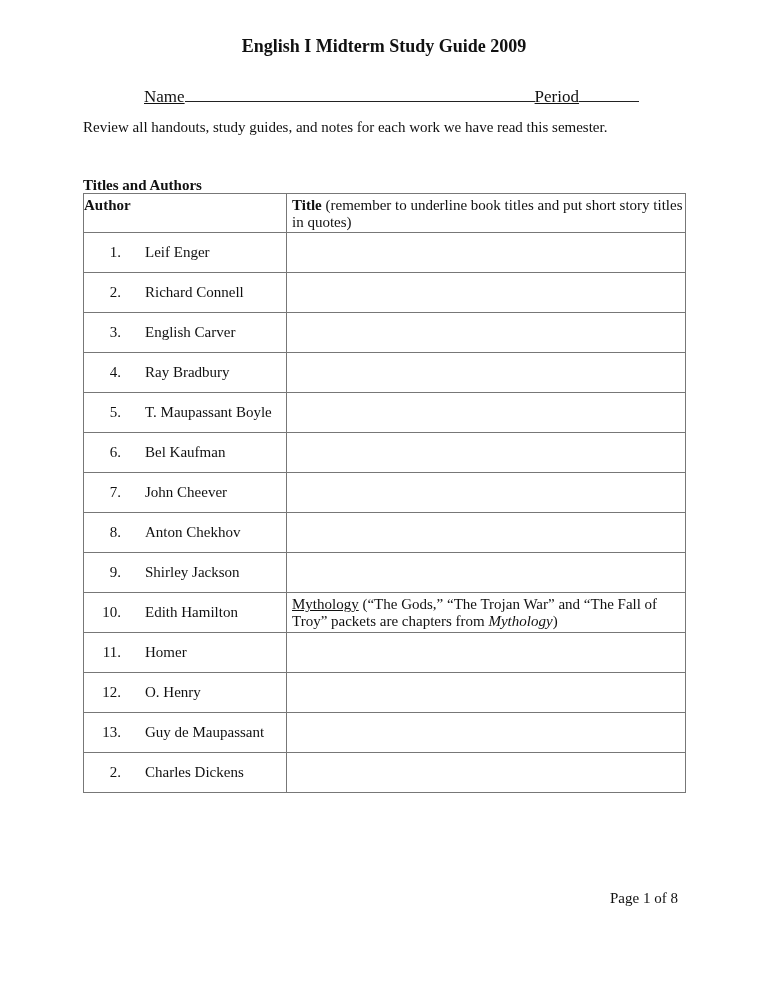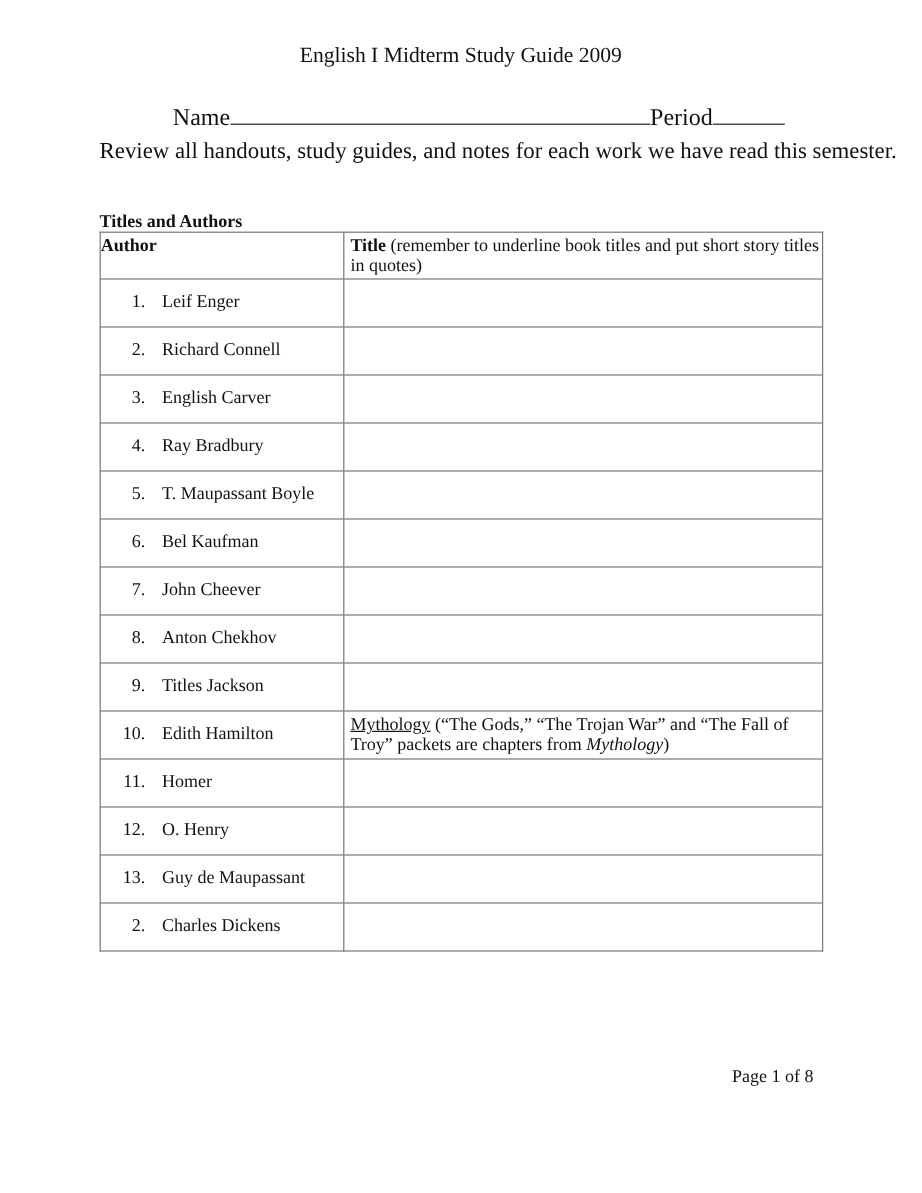--- a/index.html
+++ b/index.html
@@ -1,33 +1,33 @@
 <!DOCTYPE html>
 <html><head>
 <meta charset="utf-8">
 <style>
   html, body { margin: 0; padding: 0; background: #ffffff; }
   body { width: 768px; height: 994px; position: relative; overflow: hidden;
          font-family: "Liberation Serif", "DejaVu Serif", serif; color: #111; }
   .title { position: absolute; top: 36px; left: 0; width: 768px; text-align: center;
-           font-weight: normal; font-size: 18px; }
-  .nameline { position: absolute; top: 87px; left: 144px; font-size: 20px; white-space: nowrap; }
+           font-weight: bold; font-size: 18px; }
+  .nameline { position: absolute; top: 87px; left: 144px; font-size: 17px; white-space: nowrap; text-decoration: underline; }
   .nameline .blank { display: inline-block; border-bottom: 1px solid #222; vertical-align: baseline; height: 12px; }
-  .intro { position: absolute; top: 118px; left: 83px; font-size: 19px; line-height: 18px; }
+  .intro { position: absolute; top: 118px; left: 83px; font-size: 15px; line-height: 18px; }
   .section { position: absolute; top: 177px; left: 83px; font-size: 15px; font-weight: bold; }
   table { position: absolute; top: 193px; left: 83px; width: 603px; border-collapse: collapse;
           font-size: 15px; }
   td, th { border: 1px solid #777; padding: 0; vertical-align: top; }
   th { font-weight: normal; text-align: left; height: 35px; }
   th.author-h { width: 202px; font-weight: bold; padding-top: 3px; }
   th.title-h { padding: 3px 0 0 5px; line-height: 17px; }
   td { height: 36px; }
   td.author { vertical-align: middle; }
   td.author .num { display: inline-block; width: 37px; text-align: right; }
-  td.author .nm { margin-left: 14px; }
+  td.author .nm { margin-left: 24px; }
   td.ttl { padding: 3px 6px 0 5px; line-height: 17px; }
   .u { text-decoration: underline; }
   .i { font-style: italic; }
   .footer { position: absolute; top: 890px; left: 610px; font-size: 15px; }
 </style>
 </head>
 <body>
 
 <div class="title">English I Midterm Study Guide 2009</div>
 
@@ -75,21 +75,21 @@
       </tr>
       <tr>
         <td class="author"><span class="num">7.</span><span class="nm">John Cheever</span></td>
         <td class="ttl"><span></span></td>
       </tr>
       <tr>
         <td class="author"><span class="num">8.</span><span class="nm">Anton Chekhov</span></td>
         <td class="ttl"><span></span></td>
       </tr>
       <tr>
-        <td class="author"><span class="num">9.</span><span class="nm">Titles Jackson</span></td>
+        <td class="author"><span class="num">9.</span><span class="nm">Shirley Jackson</span></td>
         <td class="ttl"><span></span></td>
       </tr>
       <tr>
         <td class="author" style="height: 36px;"><span class="num">10.</span><span class="nm">Edith Hamilton</span></td>
         <td class="ttl" style="height: 36px;"><span class="u">Mythology</span><span> (“The Gods,” “The Trojan War” and “The Fall of Troy” packets are chapters from </span><span class="i">Mythology</span><span>)</span></td>
       </tr>
       <tr>
         <td class="author"><span class="num">11.</span><span class="nm">Homer</span></td>
         <td class="ttl"><span></span></td>
       </tr>

